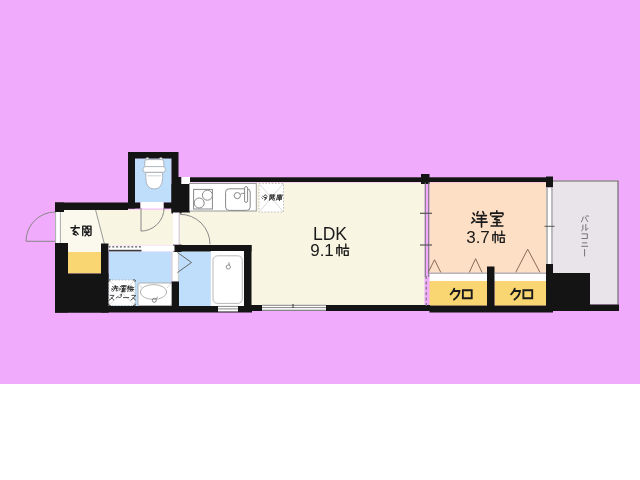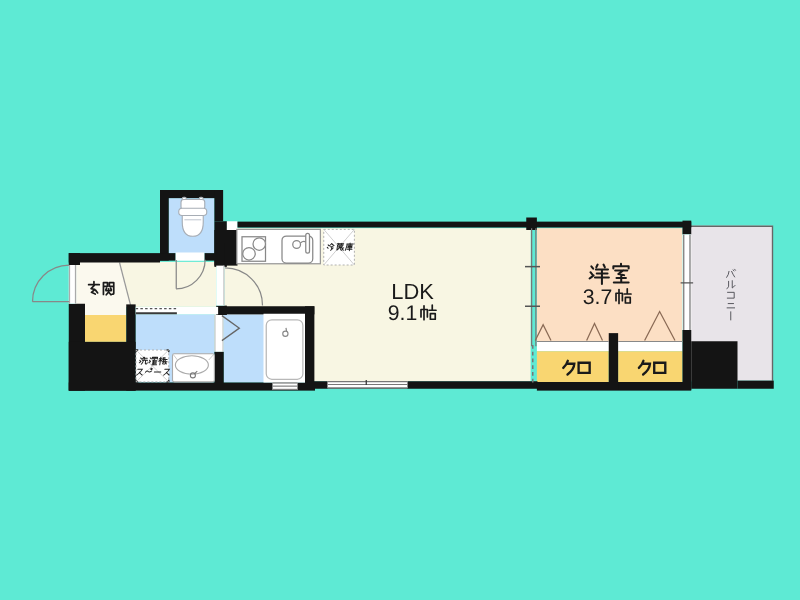--- a/index.html
+++ b/index.html
@@ -1,16 +1,16 @@
 <!DOCTYPE html>
 <html><head>
 <meta charset="utf-8">
 <style>
 html,body{margin:0;padding:0;background:#ffffff;}
-#stage{position:relative;width:640px;height:480px;background:#5eead4;overflow:hidden;
+#stage{position:relative;width:640px;height:384px;background:#f0abfc;overflow:hidden;
 font-family:"Liberation Sans", sans-serif;}
 svg{position:absolute;left:0;top:0;}
 </style>
 </head>
 <body>
 <div id="stage">
 <svg width="640" height="480" viewBox="0 0 640 480">
 <defs>
 <g id="g-gen">
           <path d="M50,6 V16 M16,25 H84 M52,30 L32,50 M32,50 L56,56 M56,56 L34,74 M34,74 L58,85 M60,60 L74,78"></path>

